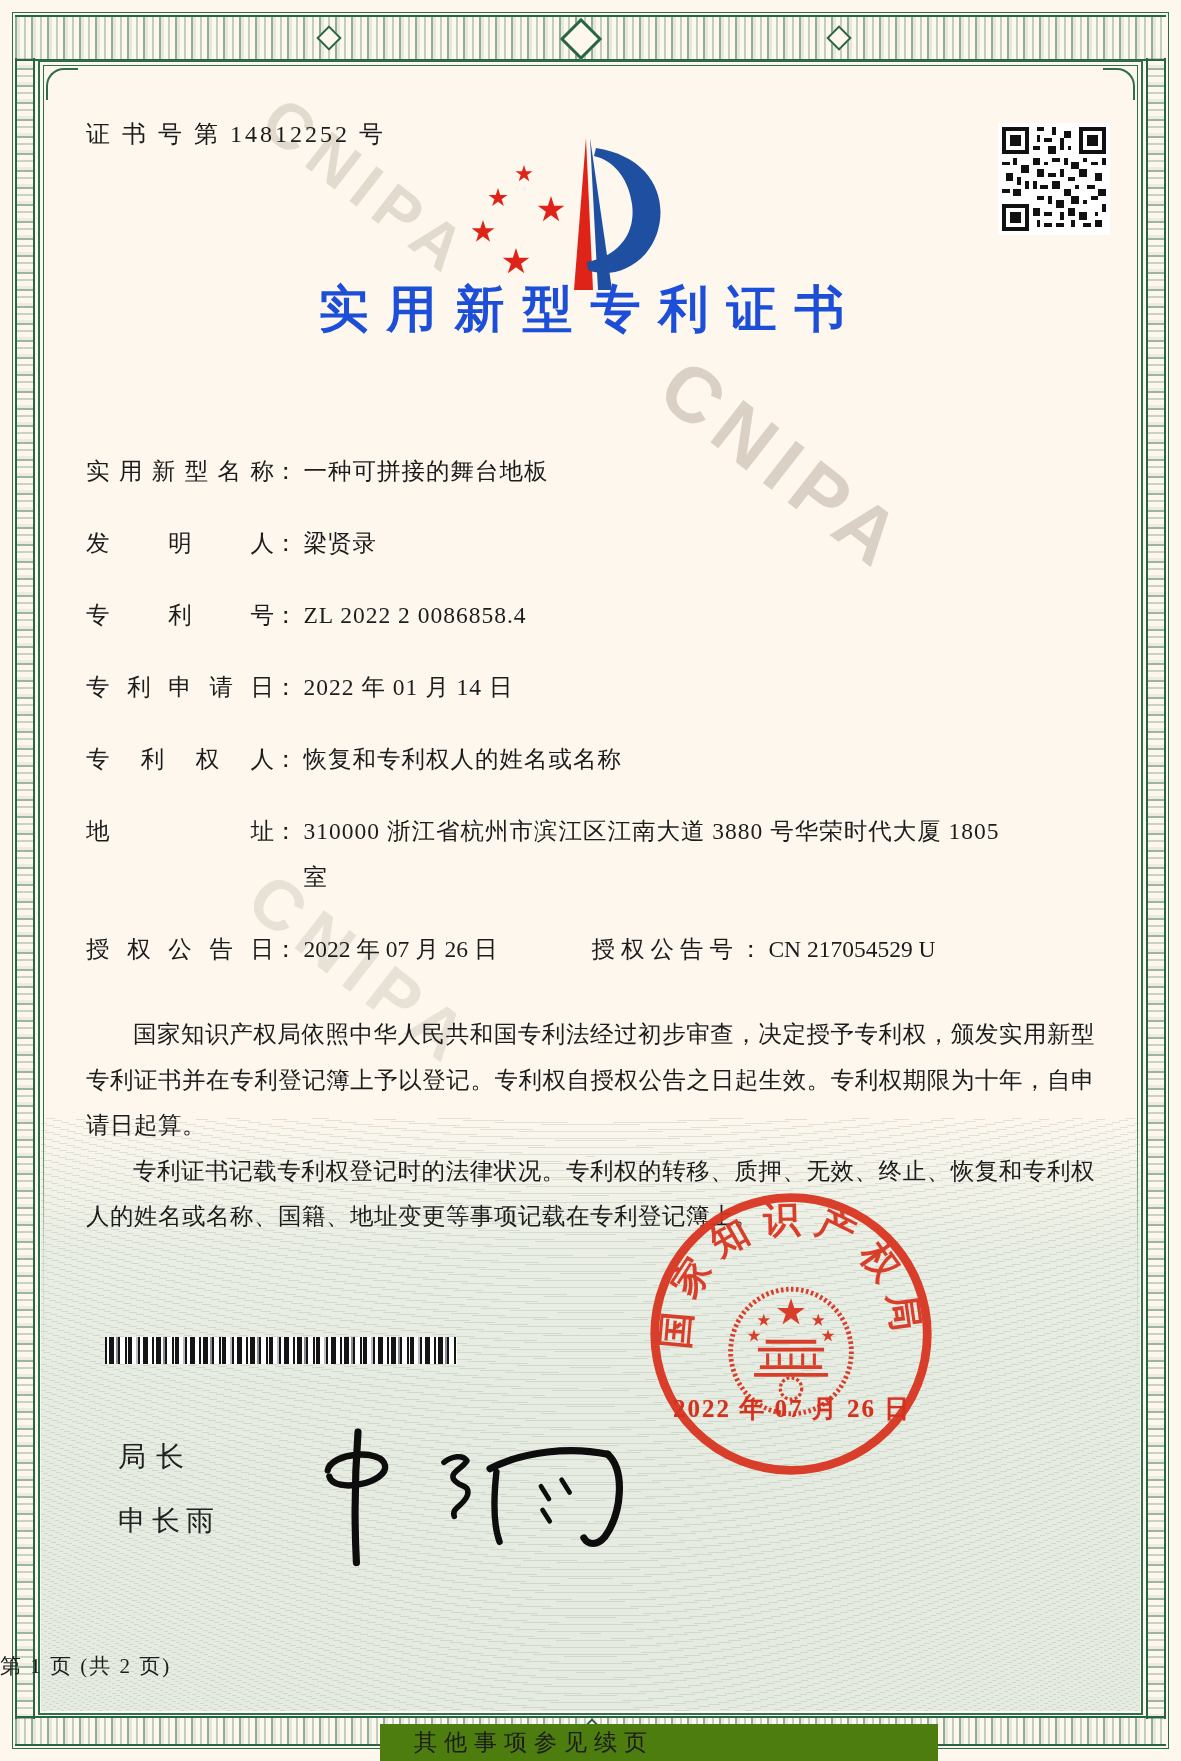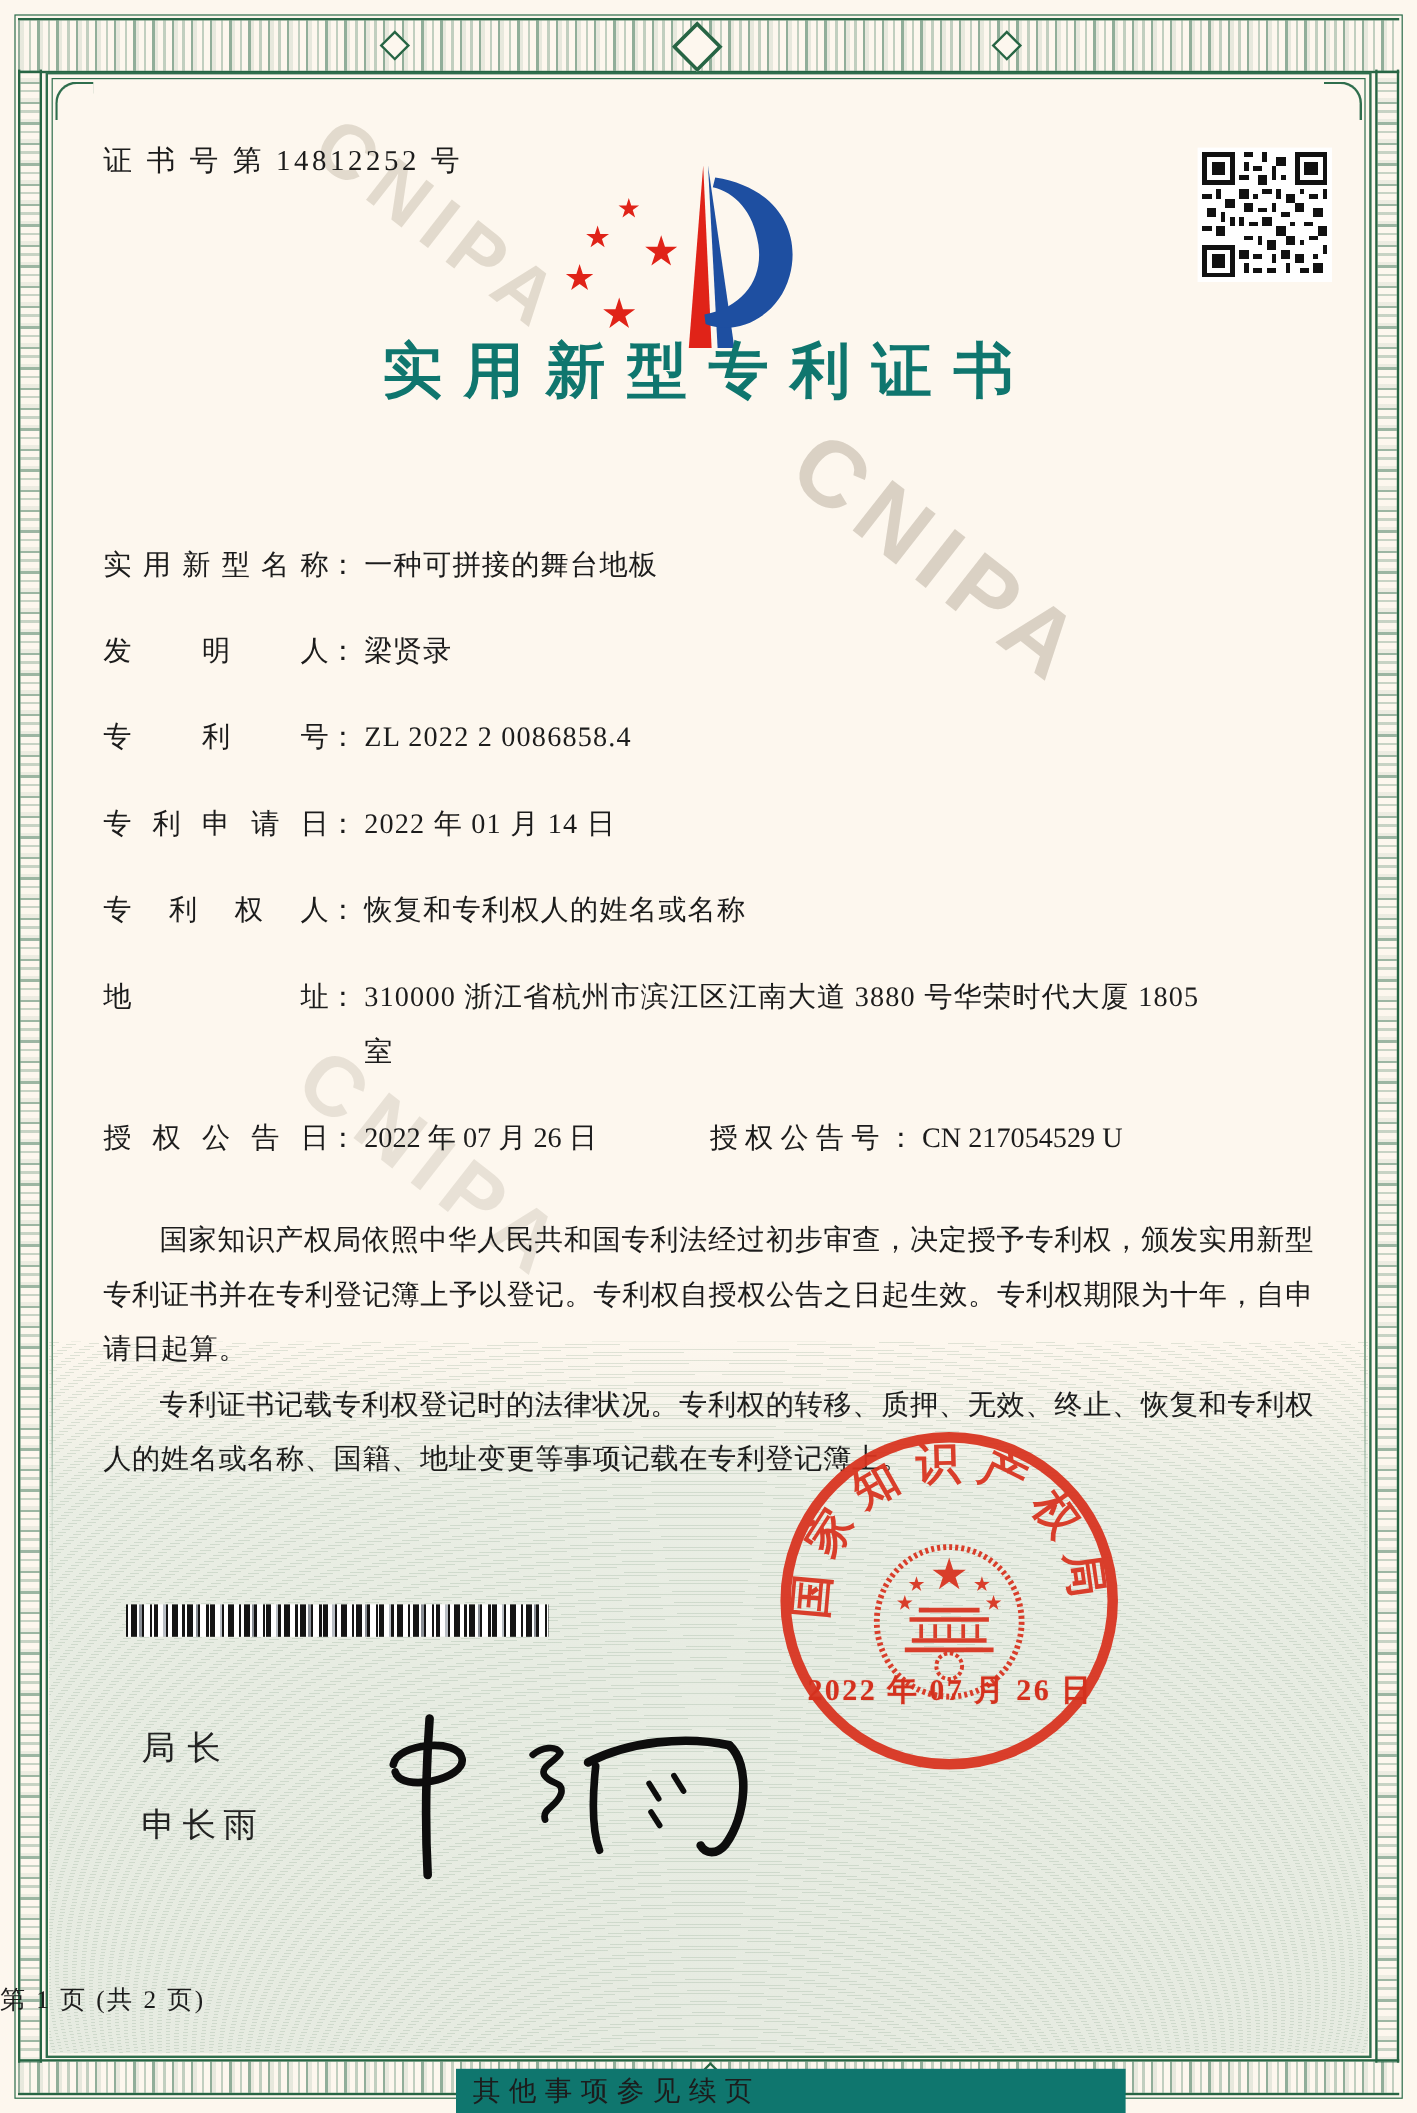--- a/index.html
+++ b/index.html
@@ -45,21 +45,21 @@
       transform:rotate(38deg);user-select:none;}
   .wm1{left:245px;top:150px;font-size:64px;}
   .wm2{left:640px;top:420px;font-size:78px;color:rgba(160,148,128,.38);}
   .wm3{left:230px;top:930px;font-size:70px;color:rgba(160,150,132,.22);}
 
   
   .cert-no{position:absolute;left:86px;top:118px;font-size:24px;letter-spacing:3px;}
   .qr{position:absolute;left:998px;top:123px;width:112px;height:112px;background:#fff;}
   .logo{position:absolute;left:452px;top:110px;width:220px;height:180px;}
   .title{position:absolute;left:0;right:0;top:276px;text-align:center;
-         font-size:50px;font-weight:bold;letter-spacing:18px;color:#0f766e;}
+         font-size:50px;font-weight:bold;letter-spacing:18px;color:#1d4ed8;}
 
   
   .fields{position:absolute;left:86px;top:448px;width:1002px;font-size:23.5px;}
   .field-row{display:flex;margin-bottom:26px;line-height:46px;}
   .f-label{display:inline-block;width:188px;text-align:justify;text-align-last:justify;flex:0 0 auto;}
   .f-colon{flex:0 0 auto;}
   .f-value{flex:1;margin-left:6px;letter-spacing:1px;max-width:700px;}
   .grant-row{display:flex;margin-top:0;}
   .grant-row .g2{margin-left:94px;}
   .g-pair{display:flex;line-height:46px;}
@@ -87,22 +87,22 @@
   .signer .row2{margin-top:26px;letter-spacing:6px;}
   .signature{position:absolute;left:288px;top:1408px;width:350px;height:185px;}
 
   
   .seal{position:absolute;left:645px;top:1188px;width:292px;height:292px;opacity:.94;}
   .seal-date{position:absolute;left:672px;top:1392px;width:240px;text-align:center;
     font-size:25px;color:#d4311e;letter-spacing:2px;font-weight:bold;text-shadow:0 0 1px rgba(212,49,30,.4);}
 
   
   .page-num{position:absolute;left:0;top:1652px;width:1061px;text-align:left;font-size:21px;letter-spacing:2px;}
-  .continuation{position:absolute;left:380px;top:1724px;width:558px;height:37px;background:#0f766e;
-    font-size:23px;letter-spacing:7px;line-height:37px;padding-left:14px;box-sizing:border-box;}
+  .continuation{position:absolute;left:380px;top:1724px;width:558px;height:37px;background:#4d7c0f;
+    font-size:23px;letter-spacing:7px;line-height:37px;padding-left:34px;box-sizing:border-box;}
 </style>
 </head>
 <body>
 
 <div class="page">
 
   <div class="frame-outer"></div>
   <div class="band band-top"></div>
   <div class="band band-bottom"></div>
   <div class="band-side band-left"></div>

